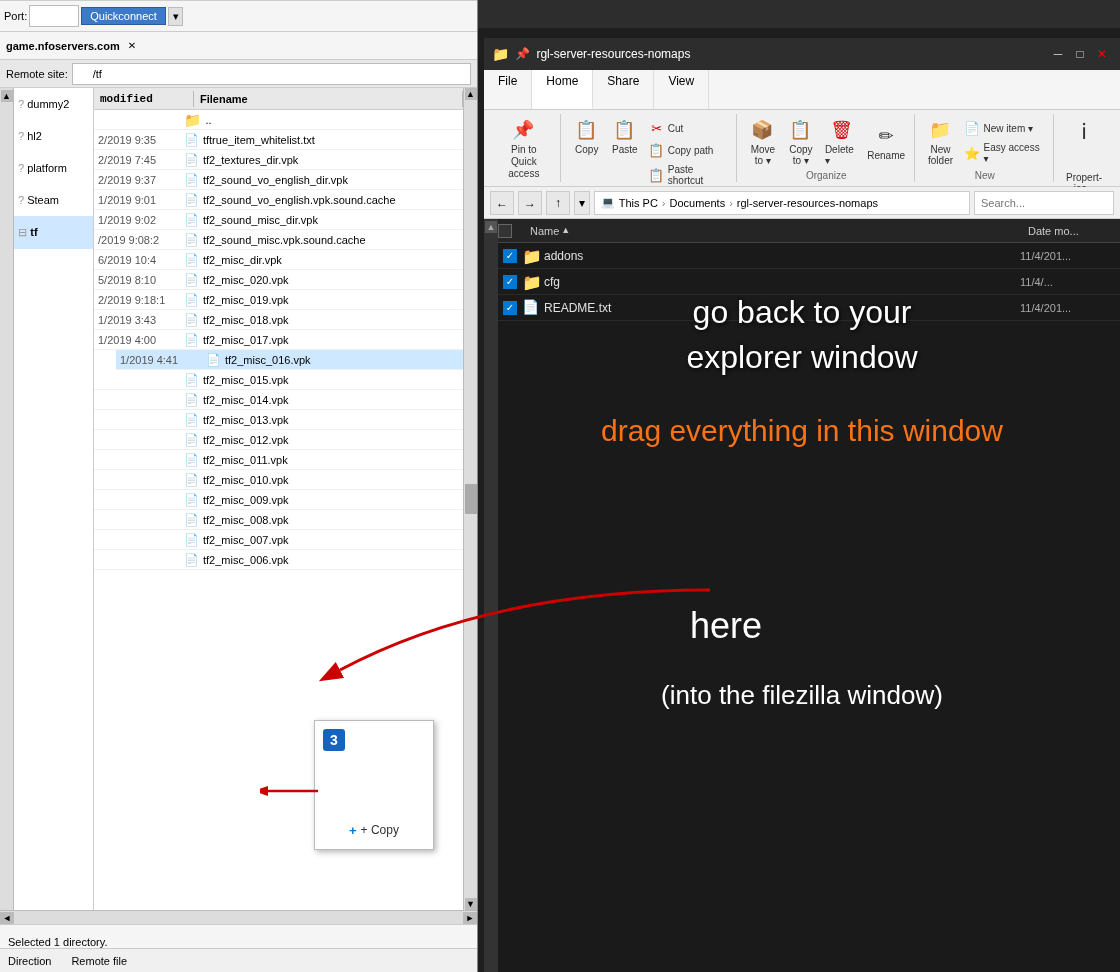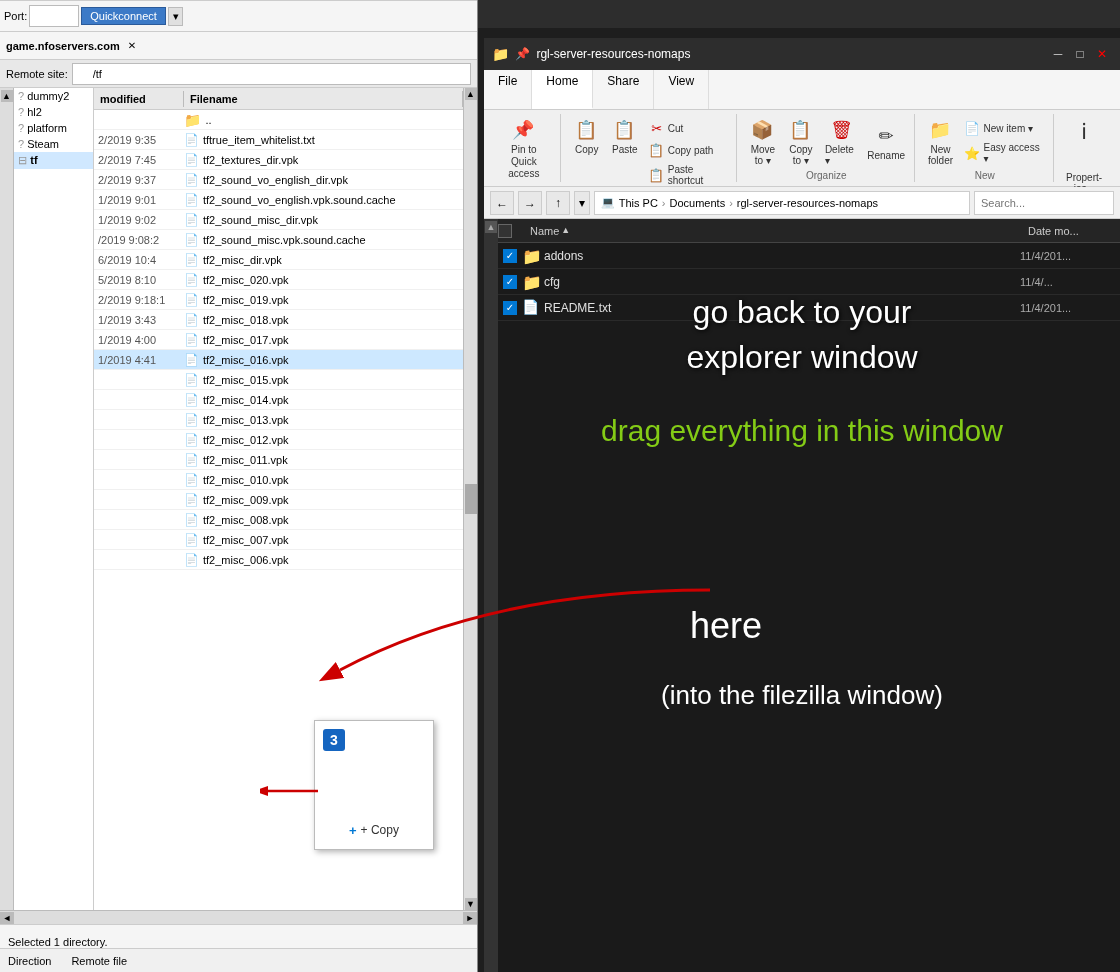--- a/index.html
+++ b/index.html
@@ -75,21 +75,21 @@
     }
 
     .fz-tree {
       width: 55px;
       border-right: 1px solid #ccc;
       overflow-y: auto;
       background: #fff;
       font-size: 11px;
     }
     .fz-tree-item {
-      padding: 2px 4px;
+      padding: 10px 4px;
       cursor: pointer;
       white-space: nowrap;
     }
 
     .fz-files-panel {
       flex: 1;
       display: flex;
       flex-direction: column;
       overflow: hidden;
     }
@@ -116,21 +116,21 @@
       position: relative;
     }
     .fz-file-row {
       display: flex;
       align-items: center;
       height: 20px;
       border-bottom: 1px solid #f0f0f0;
       font-size: 11px;
       cursor: pointer;
     }
-    .fz-file-row.selected { background: #cde8ff; }
+    .fz-file-row.selected { background: #cde8ff; margin-left: 22px; }
     .fz-file-date { width: 90px; padding: 0 4px; flex-shrink: 0; color: #555; }
     .fz-file-name { flex: 1; padding: 0 4px; }
 
     .fz-statusbar {
       height: 24px;
       background: #f5f5f5;
       border-top: 1px solid #ccc;
       display: flex;
       align-items: flex-end;
       padding: 0 8px;
@@ -385,21 +385,21 @@
     .instruction-text {
       color: #fff;
       font-size: 32px;
       font-weight: normal;
       text-align: center;
       line-height: 1.4;
       text-shadow: 1px 1px 4px #000;
       padding: 20px;
     }
     .instruction-text2 {
-      color: #84cc16;
+      color: #f97316;
       font-size: 30px;
       font-weight: normal;
       text-align: center;
       line-height: 1.4;
       padding: 10px 20px;
     }
 
     
     .checkbox-blue {
       width: 14px; height: 14px;
@@ -486,21 +486,21 @@
       </div>
       <div class="fz-tree-item" style="background:#d0e8ff;">
         <span style="color:#999;">⊟</span>
         <span style="font-weight:bold;"> tf</span>
       </div>
     </div>
 
     <div class="fz-files-panel">
 
       <div class="fz-files-header">
-        <div class="fz-col-header" style="width:90px;">modified</div>
+        <div class="fz-col-header" style="width:100px;font-family:Liberation Mono, monospace;">modified</div>
         <div class="fz-col-header" style="flex:1;">Filename</div>
       </div>
 
       <div class="fz-files-list">
         <div class="fz-file-row">
           <div class="fz-file-date"></div>
           <span class="folder-icon">📁</span>
           <div class="fz-file-name">..</div>
         </div>
         <div class="fz-file-row">

